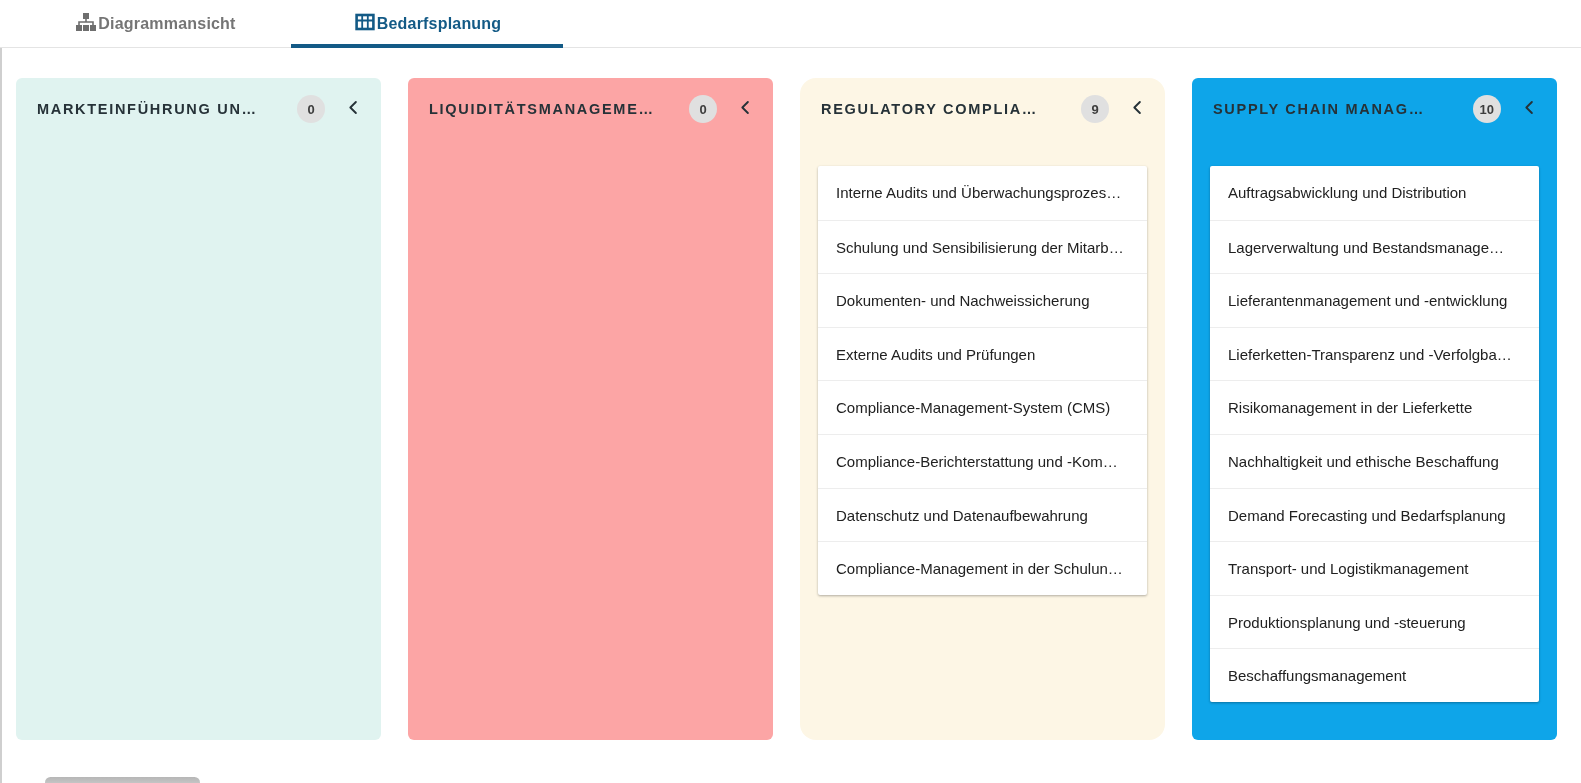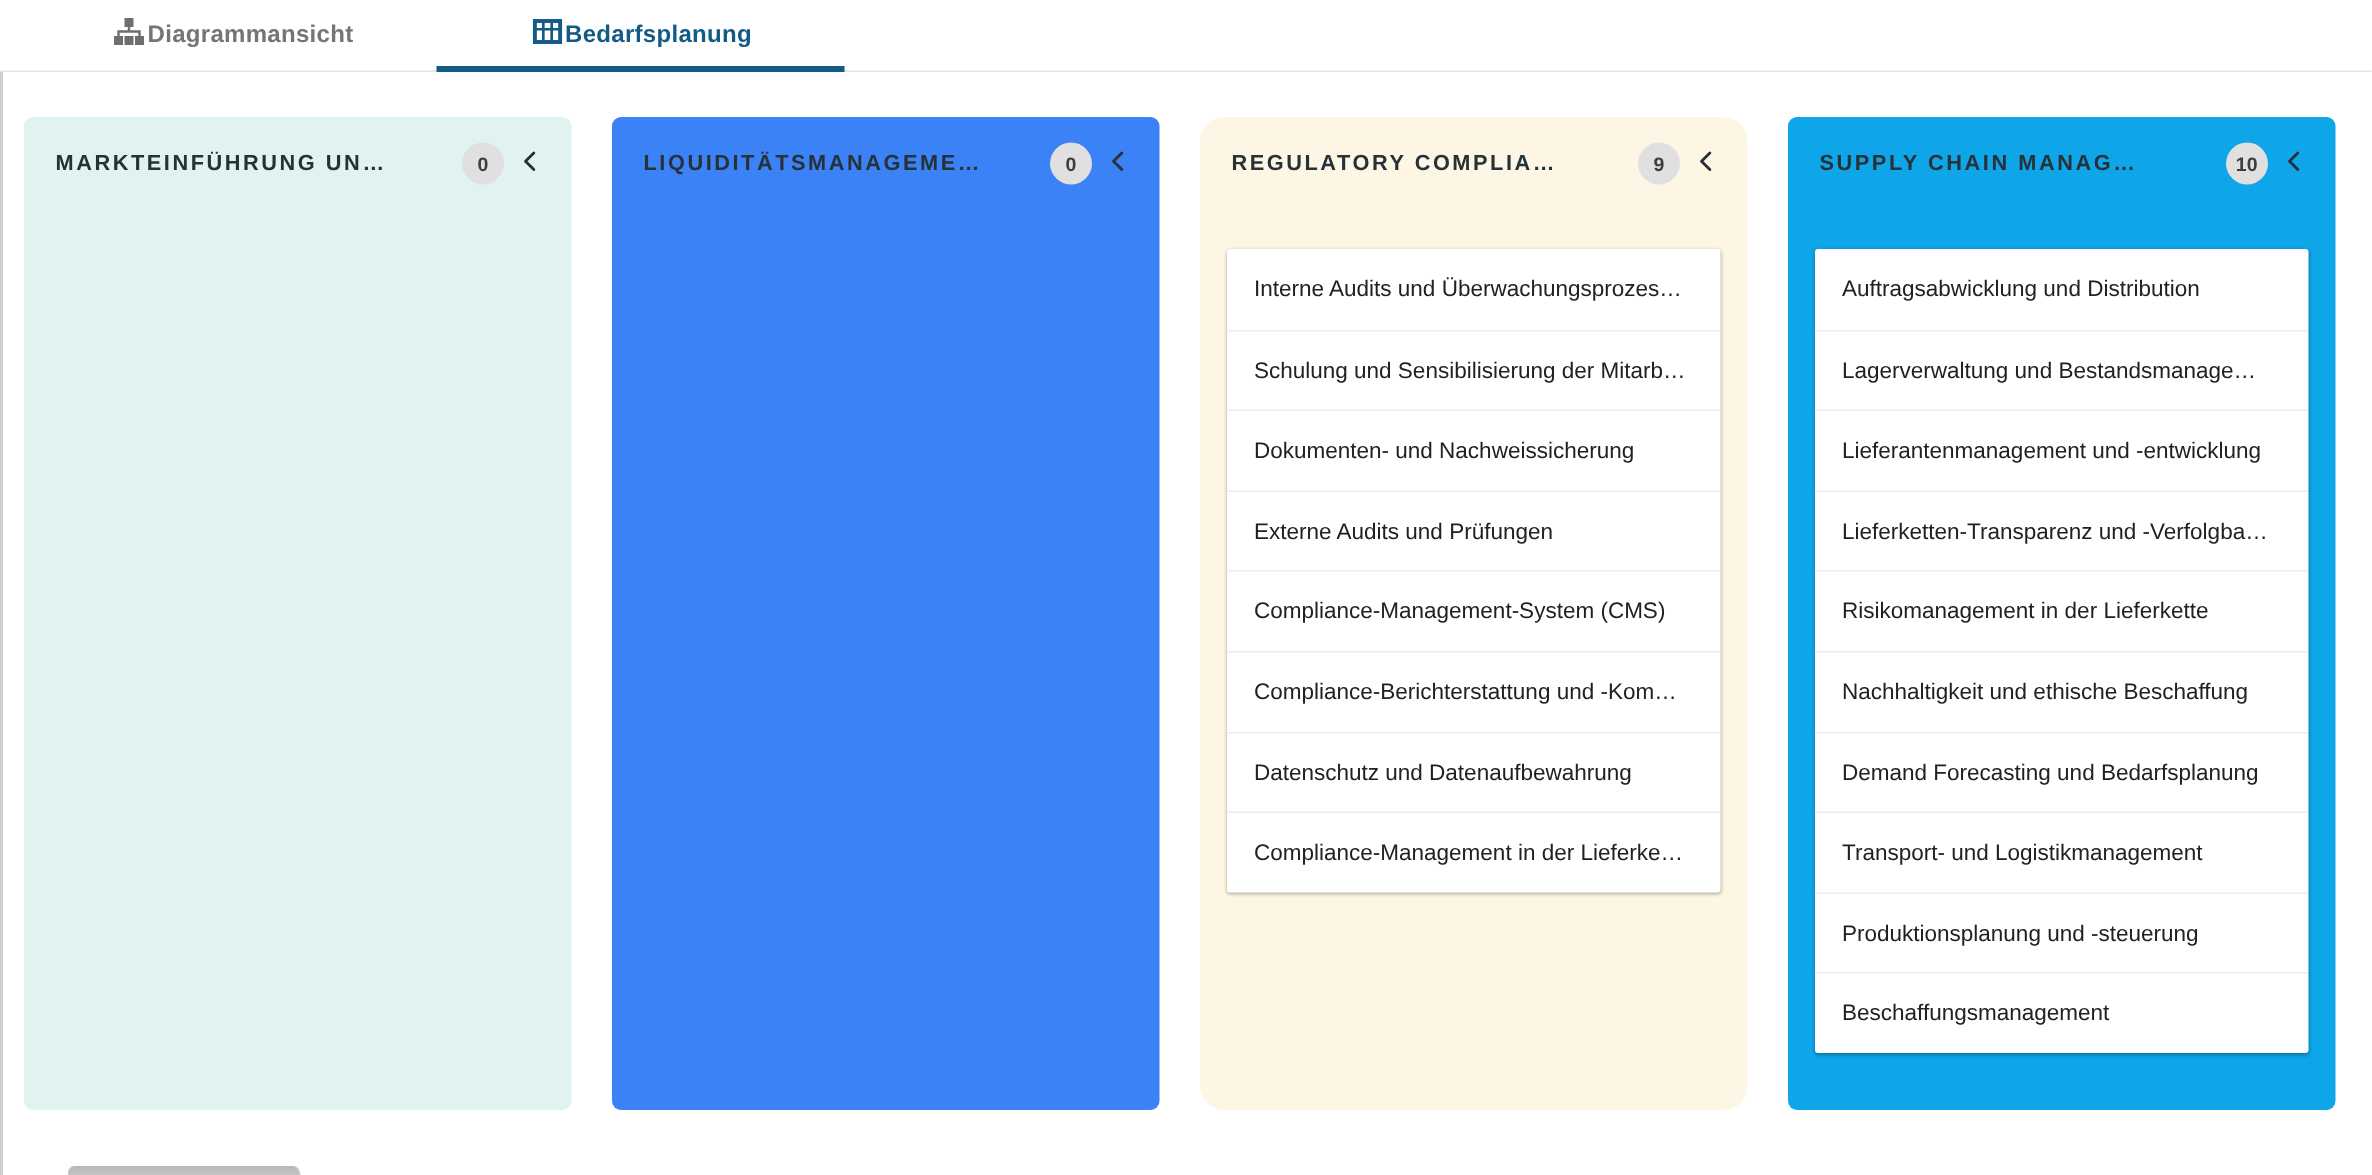--- a/index.html
+++ b/index.html
@@ -16,21 +16,21 @@
          gap:0; cursor:pointer; font-size:16px; font-weight:700; letter-spacing:.2px; }
   .tab.inactive { color:#757575; }
   .tab.active   { color:#135a86; }
   .tab.active::after { content:''; position:absolute; left:0; right:0; bottom:-1px; height:4px;
                        background:#135a86; }
   .tab svg { flex:0 0 auto; }
 
   
   .board { display:flex; gap:27px; padding:30px 24px 0 16px; align-items:flex-start; }
   .column { width:365px; height:662px; border-radius:6px; overflow:hidden; }
-  .col-header { height:62px; display:flex; align-items:center; gap:4px; padding:0 15px 0 21px; }
+  .col-header { height:62px; display:flex; align-items:center; gap:15px; padding:0 15px 0 21px; }
   .col-title { flex:1 1 auto; font-size:14.5px; font-weight:700; letter-spacing:1.7px;
                color:#263238; white-space:nowrap; overflow:hidden; }
   .col-count { height:28px; min-width:28px; padding:0 7px; border-radius:14px; background:#e0e0e0;
                color:#3d3d3d; font-size:13px; font-weight:700; display:flex; align-items:center;
                justify-content:center; }
   .collapse-btn { width:26px; height:26px; border:none; background:transparent; cursor:pointer;
                   display:flex; align-items:center; justify-content:center; padding:0; }
 
   .card-list { margin:26px 18px 0 18px; background:#ffffff; border-radius:2px;
                box-shadow:0 1px 3px rgba(0,0,0,.20), 0 1px 2px rgba(0,0,0,.12); }
@@ -83,21 +83,21 @@
           <span>
             <svg width="19" height="19" viewBox="0 0 24 24" fill="none" stroke="#263238" stroke-width="2.4" stroke-linecap="round" stroke-linejoin="round">
               <polyline points="15,5 8,12 15,19"></polyline>
             </svg>
           </span>
         </button>
       </div>
 
     </section>
 
-    <section class="column" style="background: #3b82f6;">
+    <section class="column" style="background: #fca5a5;">
       <div class="col-header">
         <span class="col-title">LIQUIDITÄTSMANAGEME…</span>
         <span class="col-count">0</span>
         <button class="collapse-btn">
           <span>
             <svg width="19" height="19" viewBox="0 0 24 24" fill="none" stroke="#263238" stroke-width="2.4" stroke-linecap="round" stroke-linejoin="round">
               <polyline points="15,5 8,12 15,19"></polyline>
             </svg>
           </span>
         </button>
@@ -118,21 +118,21 @@
         </button>
       </div>
       <div class="card-list">
         <div class="card">Interne Audits und Überwachungsprozes…</div>
         <div class="card">Schulung und Sensibilisierung der Mitarb…</div>
         <div class="card">Dokumenten- und Nachweissicherung</div>
         <div class="card">Externe Audits und Prüfungen</div>
         <div class="card">Compliance-Management-System (CMS)</div>
         <div class="card">Compliance-Berichterstattung und -Kom…</div>
         <div class="card">Datenschutz und Datenaufbewahrung</div>
-        <div class="card">Compliance-Management in der Lieferke…</div>
+        <div class="card">Compliance-Management in der Schulung…</div>
       </div>
     </section>
 
     <section class="column" style="background: #0ea5e9;">
       <div class="col-header">
         <span class="col-title">SUPPLY CHAIN MANAG…</span>
         <span class="col-count">10</span>
         <button class="collapse-btn">
           <span>
             <svg width="19" height="19" viewBox="0 0 24 24" fill="none" stroke="#263238" stroke-width="2.4" stroke-linecap="round" stroke-linejoin="round">

